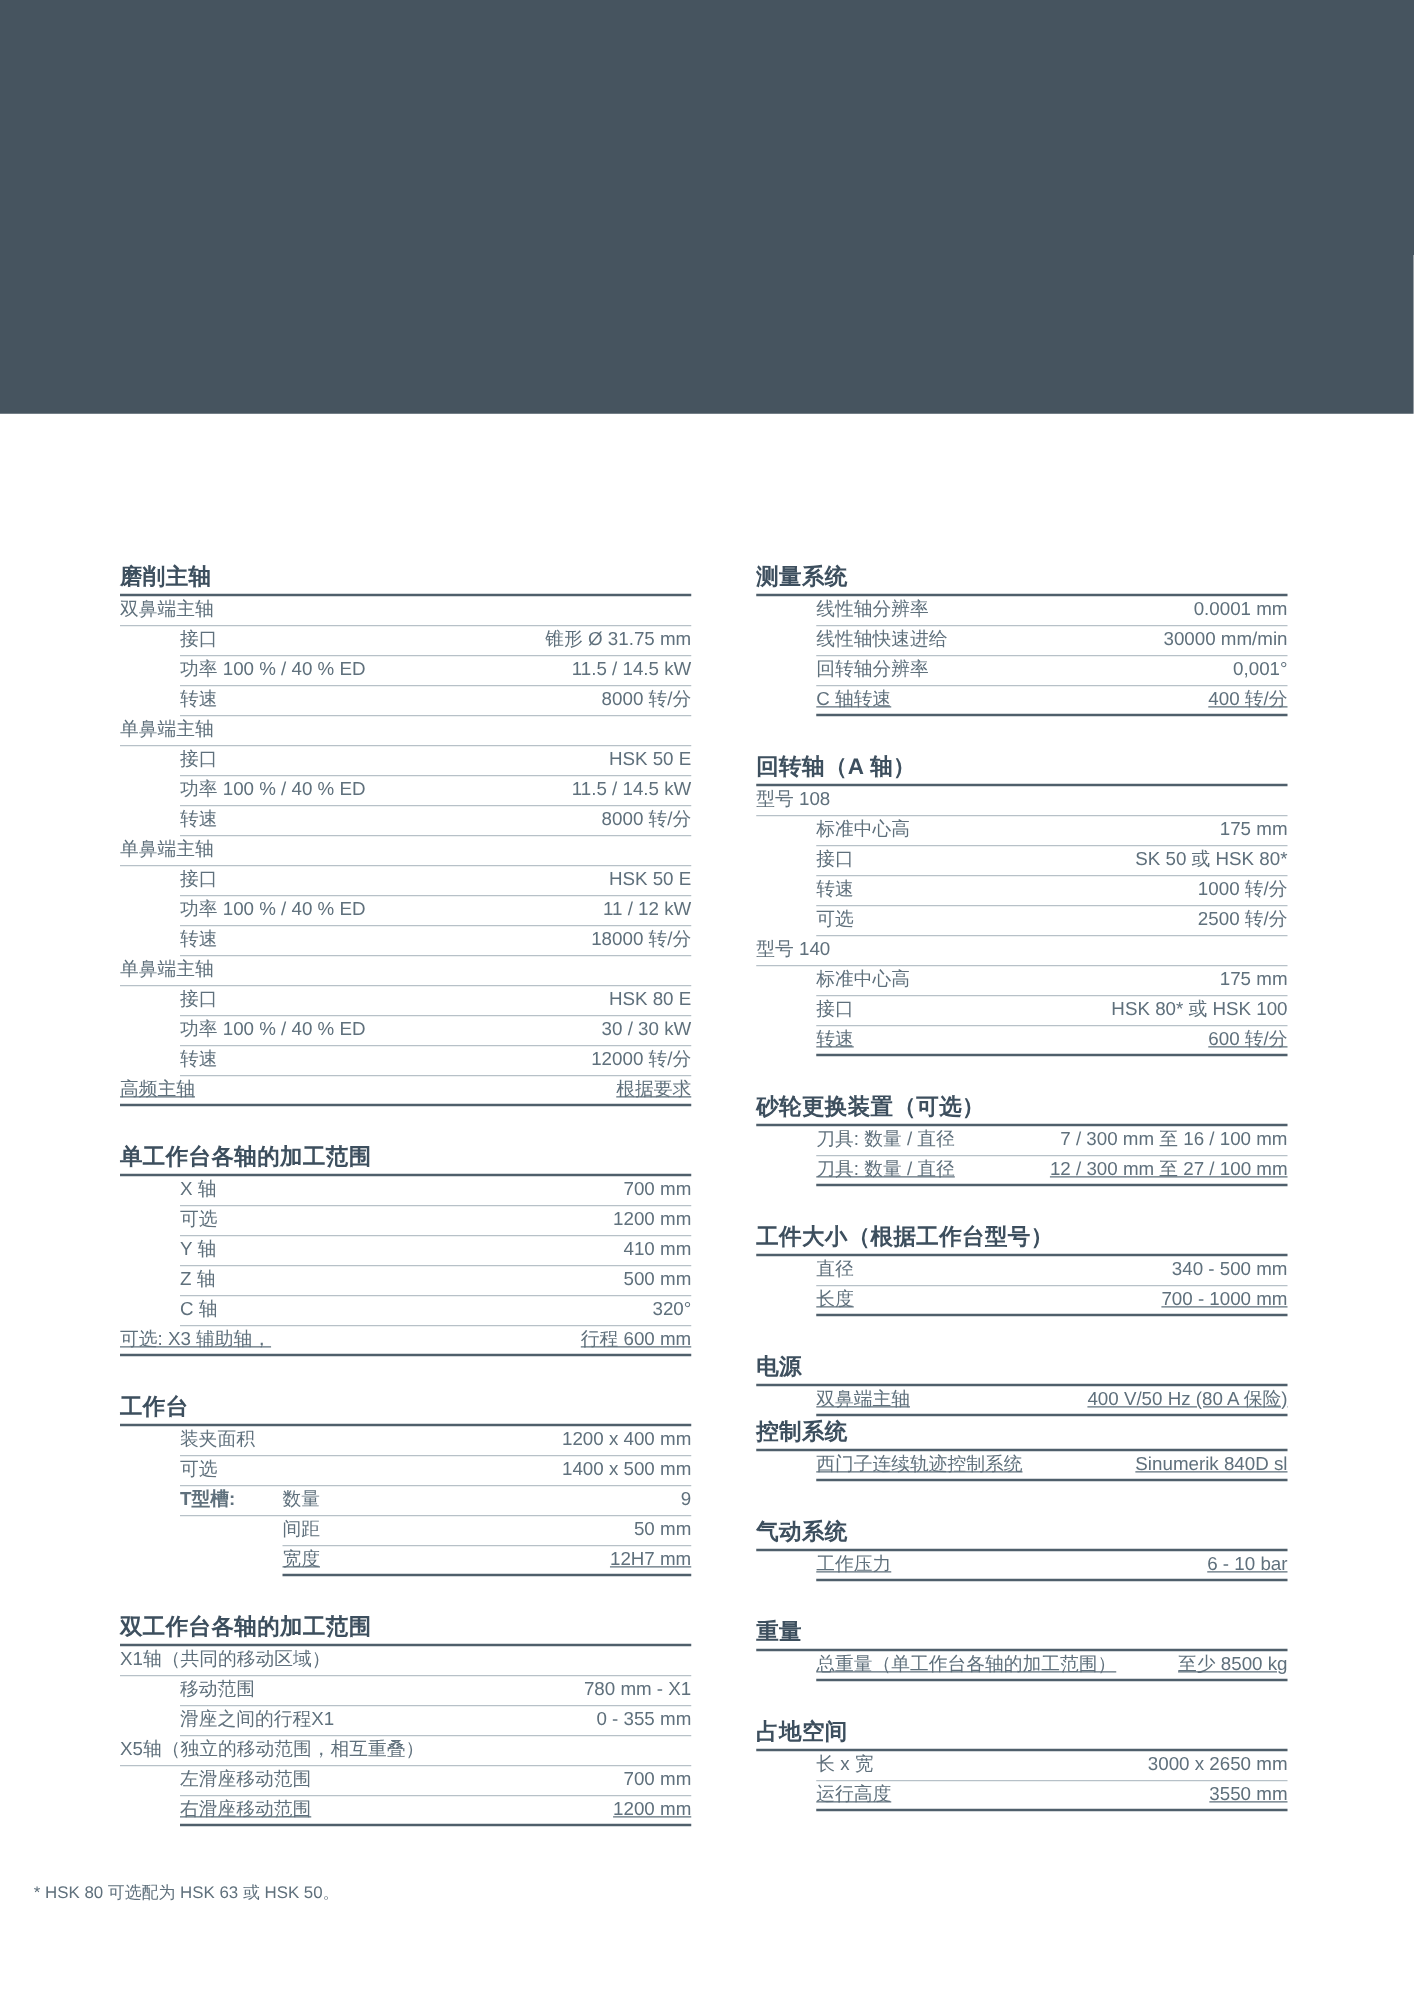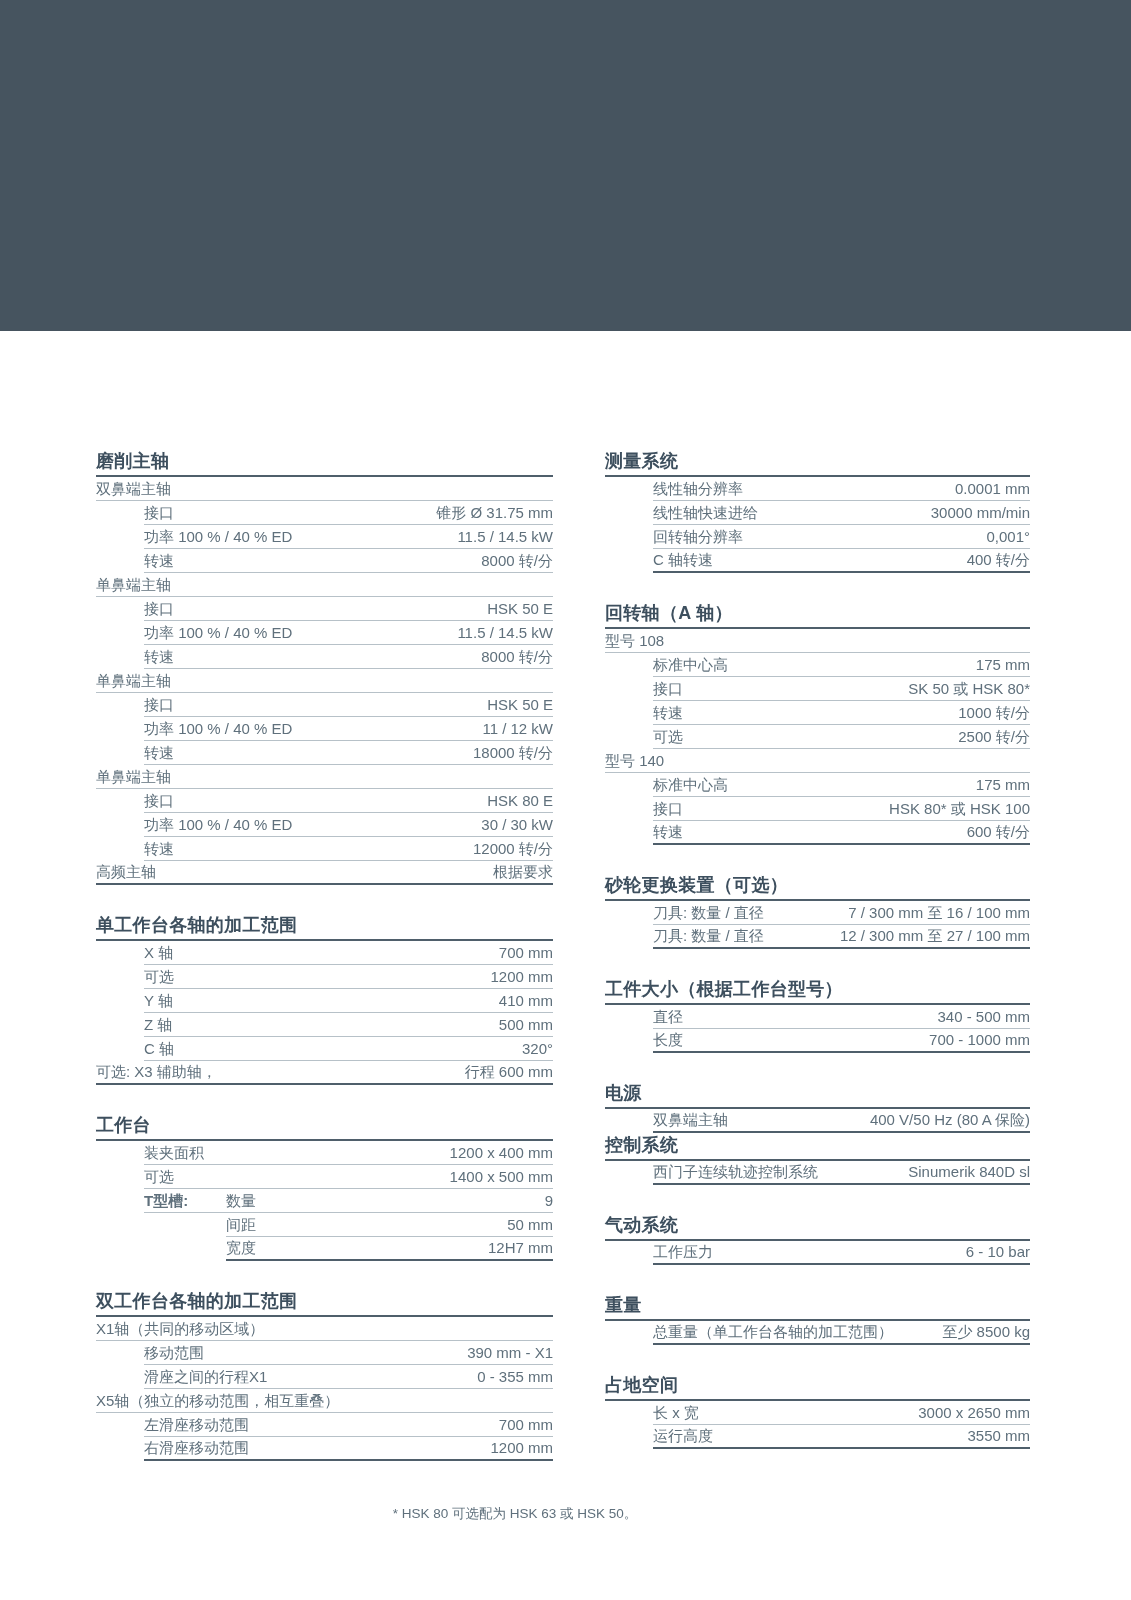--- a/index.html
+++ b/index.html
@@ -17,32 +17,32 @@
   section.spec-section.first{margin-top:0;}
   section.spec-section.attached{margin-top:2px;}
   .sec-title{
     font-size:18px;font-weight:bold;color:var(--head,#3d4f5e);
     margin:0;padding:0 0 4px 0;line-height:20px;
     border-bottom:2px solid var(--ruleDark,#4f5f6b);
     letter-spacing:.3px;
   }
   .row{
     display:flex;box-sizing:border-box;height:24px;line-height:22px;
-    align-items:center;font-size:15px;color:var(--body,#5f707c);
+    align-items:flex-start;font-size:15px;color:var(--body,#5f707c);
     border-bottom:1px solid var(--ruleLight,#b7c1c8);
   }
   .row.i1{margin-left:48px;}
   .row.i2{margin-left:130px;}
-  .row.last{border-bottom:2px solid var(--ruleDark,#4f5f6b);}
+  .row.last{border-bottom:2px solid var(--ruleDark,#4f5f6b);text-decoration:underline;}
   .lbl{white-space:nowrap;}
   .lbl.fixed{width:82px;flex:none;font-weight:bold;}
   .val{margin-left:auto;white-space:nowrap;text-align:right;}
   .footnote{
-    margin:42px 101px 16px 0;text-align:center;
-    font-size:13.5px;line-height:22px;color:var(--body,#5f707c);
+    margin:42px 101px 16px 0;text-align:left;
+    font-size:13.5px;line-height:22px;color:var(--body,#5f707c);padding-left:27px;
   }
 </style>
 </head>
 <body>
 
 <div class="hero"></div>
 
 <div class="content">
   <div class="col col-left" id="col-left">
       <section class="spec-section first">
@@ -163,21 +163,21 @@
           <span class="val">12H7 mm</span>
         </div>
       </section>
       <section class="spec-section">
         <h3 class="sec-title">双工作台各轴的加工范围</h3>
         <div class="row i0 sub">
           <span class="lbl">X1轴（共同的移动区域）</span>
         </div>
         <div class="row i1">
           <span class="lbl">移动范围</span>
-          <span class="val">390 mm - X1</span>
+          <span class="val">780 mm - X1</span>
         </div>
         <div class="row i1">
           <span class="lbl">滑座之间的行程X1</span>
           <span class="val">0 - 355 mm</span>
         </div>
         <div class="row i0 sub">
           <span class="lbl">X5轴（独立的移动范围，相互重叠）</span>
         </div>
         <div class="row i1">
           <span class="lbl">左滑座移动范围</span>

